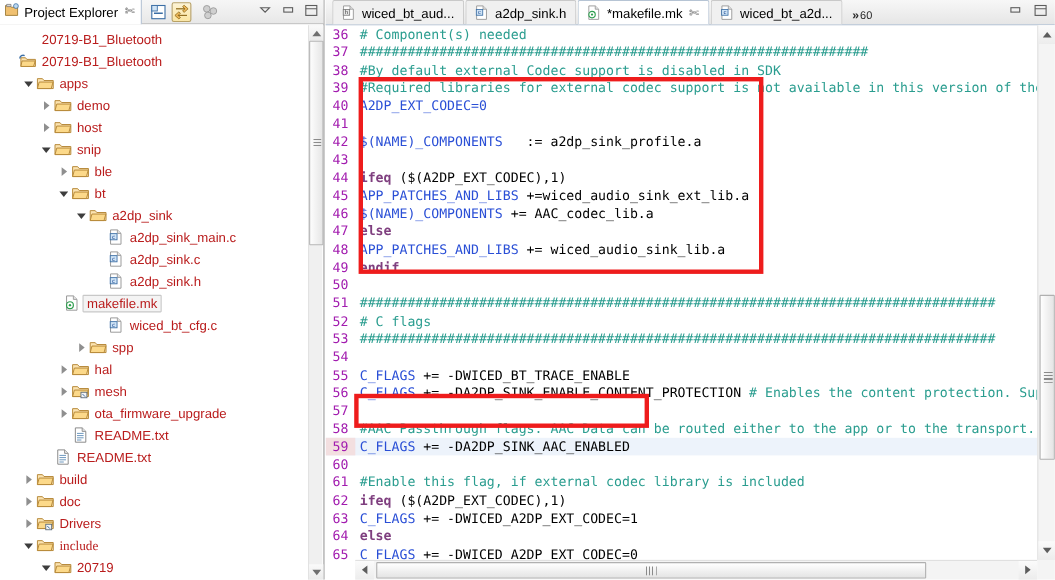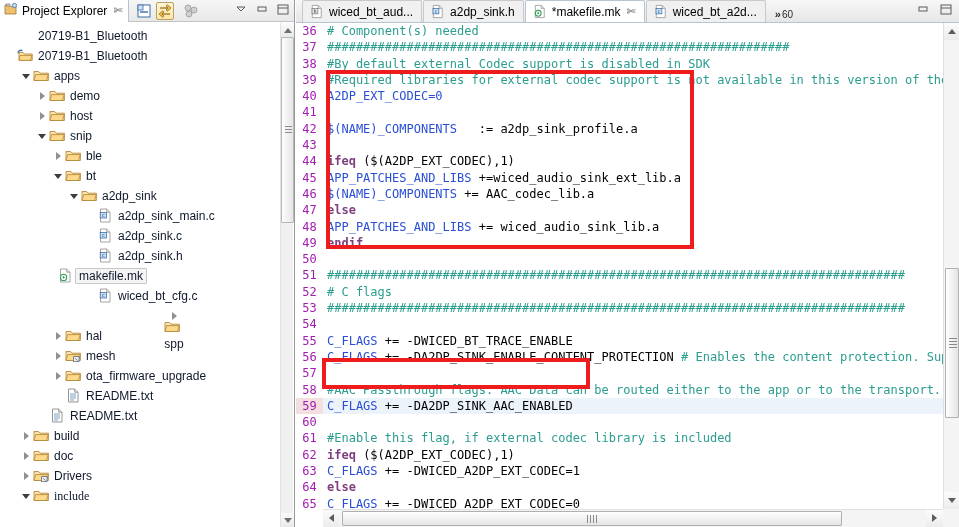--- a/index.html
+++ b/index.html
@@ -81,21 +81,21 @@
     border-top: 4px solid transparent;
     border-bottom: 4px solid transparent;
   }
   .arrow.open::before {
     content: ""; position: absolute; left: 2px; top: 8px;
     border-top: 5px solid #3d3d3d;
     border-left: 4px solid transparent;
     border-right: 4px solid transparent;
   }
   .ticon { width: 18px; height: 16px; flex: 0 0 18px; margin-right: 3px; position: relative; }
-  .tlabel { color: #0f172a; }
+  .tlabel { color: #b91c1c; }
 
   #explorer-vscroll {
     position: absolute; right: 1px; top: 23px; width: 13px; bottom: 0;
     background: #f0f0f0; border-left: 1px solid #e2e2e2;
   }
   #explorer-vscroll .sb-up, #explorer-vscroll .sb-dn {
     width: 13px; height: 14px; position: relative;
     background: linear-gradient(to bottom,#fafafa,#eaeaea);
   }
   #explorer-vscroll .sb-dn { position: absolute; bottom: 0; }
@@ -418,21 +418,21 @@
         <div class="trow" style="padding-left: 84px;">
           <span class="arrow"></span>
           <span class="ticon"><svg width="17" height="15" viewBox="0 0 17 15">
               <path d="M3.5 1h6.2l3.3 3.2V14H3.5z" fill="#ffffff" stroke="#9a9a9a" stroke-width=".9"></path>
               <path d="M9.7 1v3.2h3.3" fill="#e2e2e2" stroke="#9a9a9a" stroke-width=".8"></path>
               <rect x="3.2" y="4.4" width="6.2" height="5.6" fill="#cfe3f5" stroke="#3b6ea5" stroke-width=".8"></rect>
               <text x="6.3" y="9" font-size="5.4" text-anchor="middle" fill="#14438f" font-family="monospace">c</text>
             </svg></span>
           <span class="tlabel">wiced_bt_cfg.c</span>
         </div>
-        <div class="trow" style="padding-left: 68px; flex-direction: column;">
+        <div class="trow" style="padding-left: 68px;">
           <span class="arrow closed"></span>
           <span class="ticon"><svg width="17" height="15" viewBox="0 0 17 15">
               <path d="M1 3.5h4.6L7 5.2h8.4v7.3H1z" fill="#fbe3b0" stroke="#b78a3a" stroke-width=".9"></path>
               <path d="M2.6 6.6h12.6l-1.6 5.9H1z" fill="#fcd98a" stroke="#b78a3a" stroke-width=".9"></path>
             </svg></span>
           <span class="tlabel">spp</span>
         </div>
         <div class="trow" style="padding-left: 52px;">
           <span class="arrow closed"></span>
           <span class="ticon"><svg width="17" height="15" viewBox="0 0 17 15">
@@ -513,20 +513,28 @@
             </svg></span>
           <span class="tlabel">Drivers</span>
         </div>
         <div class="trow" style="padding-left: 20px; font-family: Liberation Serif, serif;">
           <span class="arrow open"></span>
           <span class="ticon"><svg width="17" height="15" viewBox="0 0 17 15">
               <path d="M1 3.5h4.6L7 5.2h8.4v7.3H1z" fill="#fbe3b0" stroke="#b78a3a" stroke-width=".9"></path>
               <path d="M2.6 6.6h12.6l-1.6 5.9H1z" fill="#fcd98a" stroke="#b78a3a" stroke-width=".9"></path>
             </svg></span>
           <span class="tlabel">include</span>
+        </div>
+        <div class="trow" style="padding-left: 36px;">
+          <span class="arrow open"></span>
+          <span class="ticon"><svg width="17" height="15" viewBox="0 0 17 15">
+              <path d="M1 3.5h4.6L7 5.2h8.4v7.3H1z" fill="#fbe3b0" stroke="#b78a3a" stroke-width=".9"></path>
+              <path d="M2.6 6.6h12.6l-1.6 5.9H1z" fill="#fcd98a" stroke="#b78a3a" stroke-width=".9"></path>
+            </svg></span>
+          <span class="tlabel">20719</span>
         </div>
       </div>
 
     <div id="explorer-vscroll">
       <div class="sb-up tri-up"></div>
       <div id="explorer-thumb">
           <span class="grip"></span>
         </div>
       <div class="sb-dn tri-dn"></div>
     </div>

